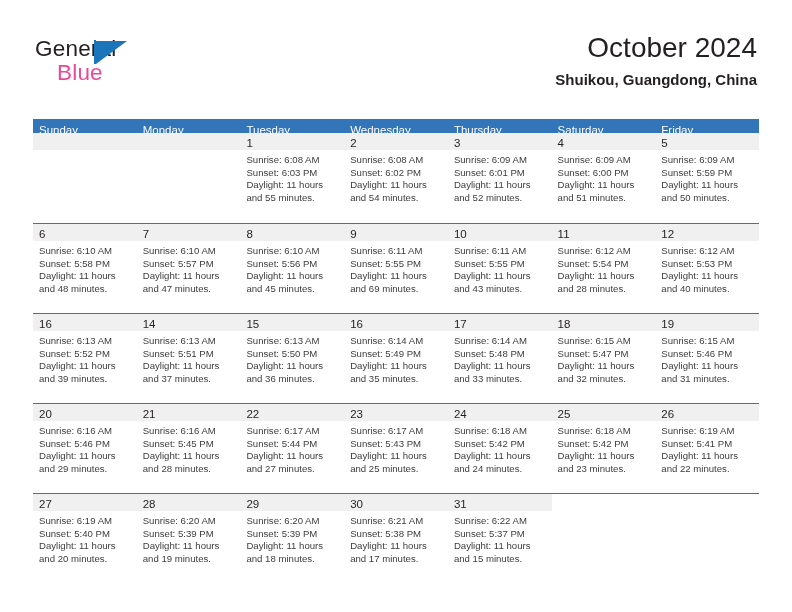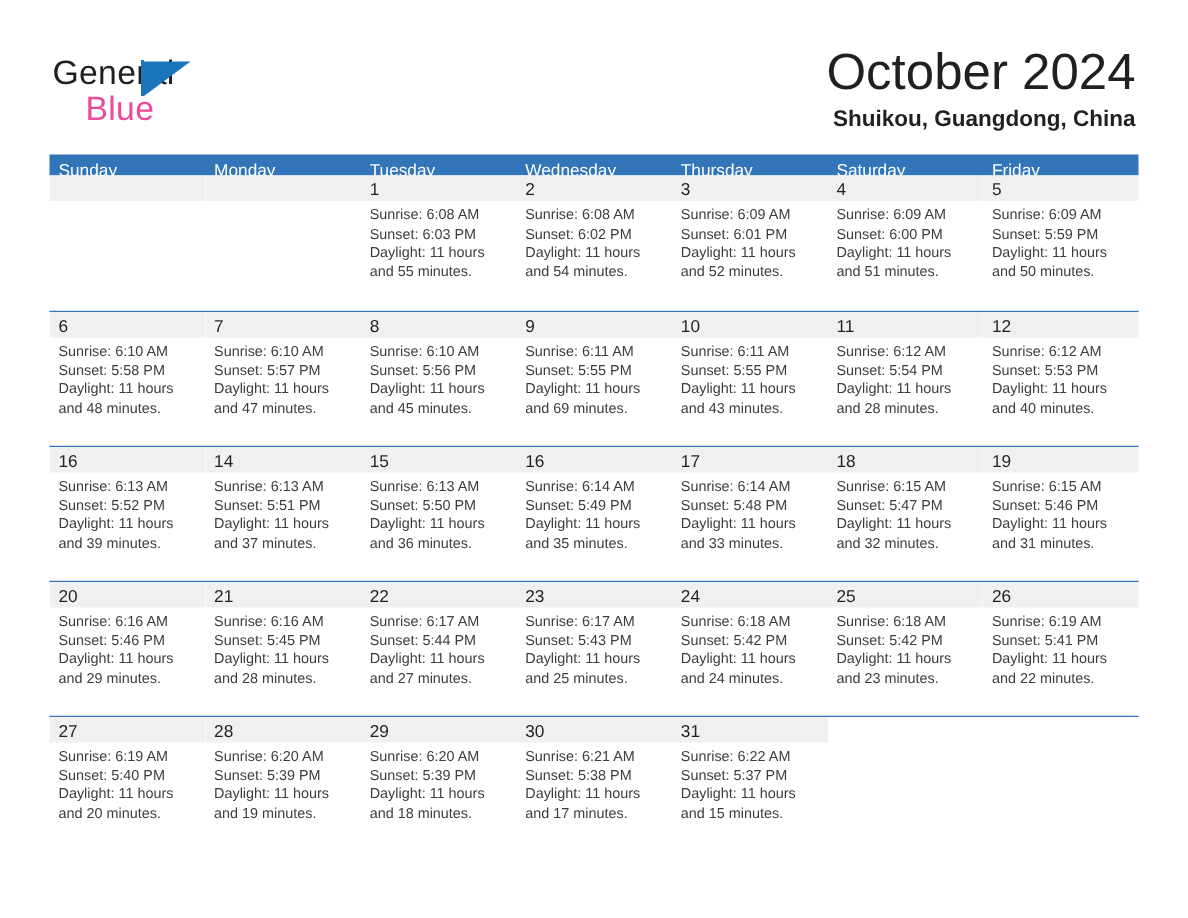--- a/index.html
+++ b/index.html
@@ -81,21 +81,21 @@
     border-right: 31px solid transparent;
   }
 
   .title-block {
     position: absolute;
     right: 35px;
     top: 32px;
     text-align: right;
   }
   .cal-title {
-    font-size: 34px;
+    font-size: 28px;
     font-weight: normal;
     color: #231f20;
     line-height: 32px;
     white-space: nowrap;
   }
   .cal-subtitle {
     margin-top: 7px;
     font-size: 15px;
     font-weight: bold;
     color: #231f20;
@@ -108,20 +108,21 @@
     position: absolute;
     left: 33px;
     top: 103px;
     width: 726px;
   }
   .weekday-row {
     display: flex;
     width: 726px;
     height: 14px;
     background: #3275b8;
+    margin-top: 16px;
   }
   .weekday {
     flex: 1 1 0;
     font-size: 11.5px;
     color: #ffffff;
     line-height: 22px;
     padding-left: 6px;
     box-sizing: border-box;
     white-space: nowrap;
   }

